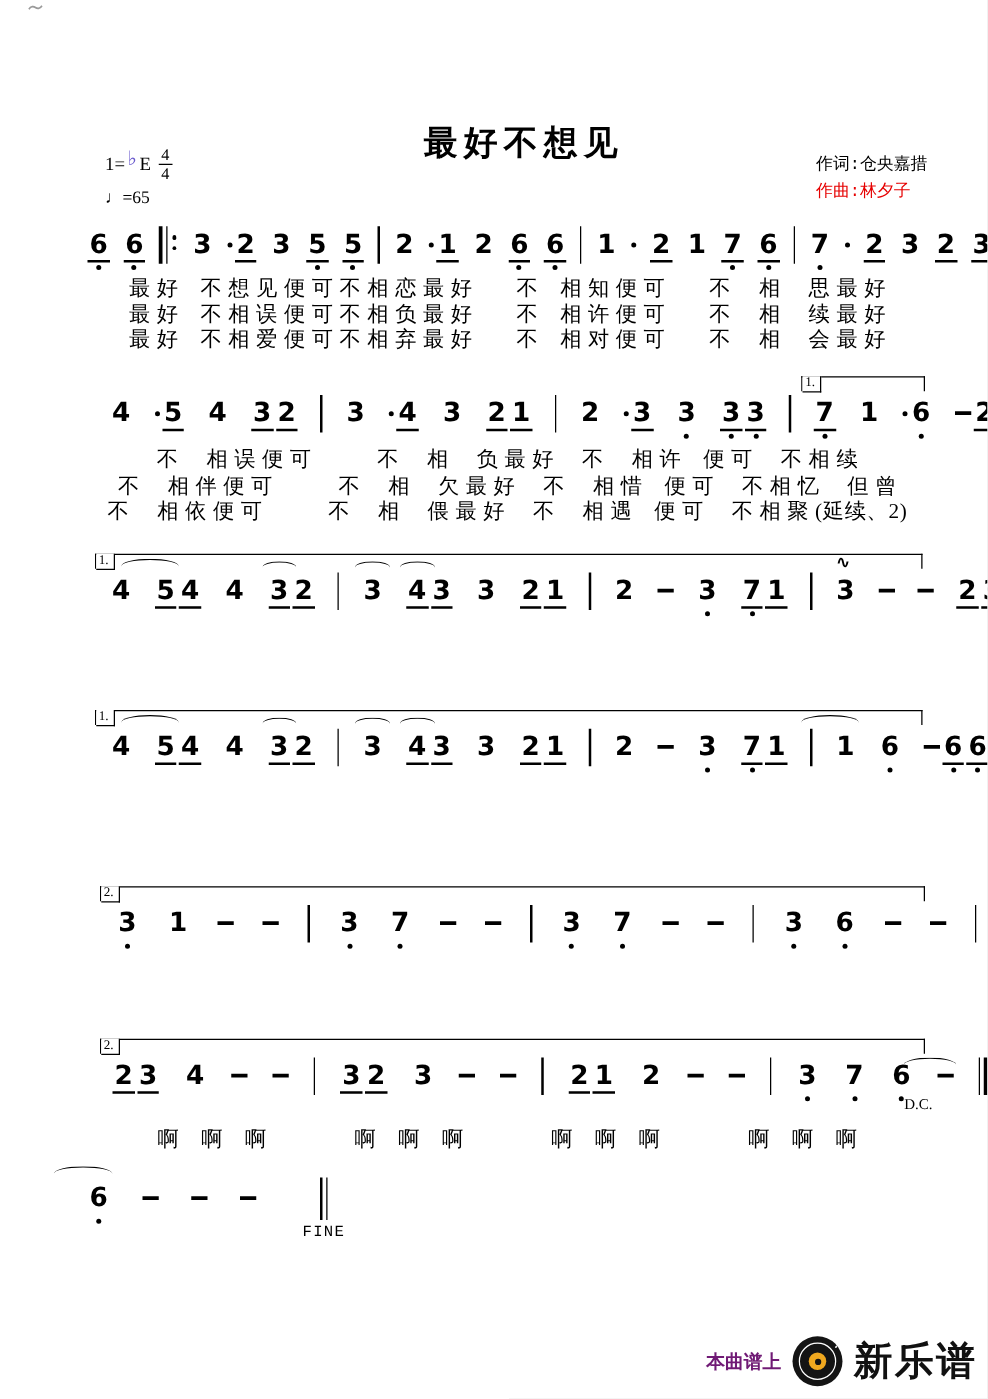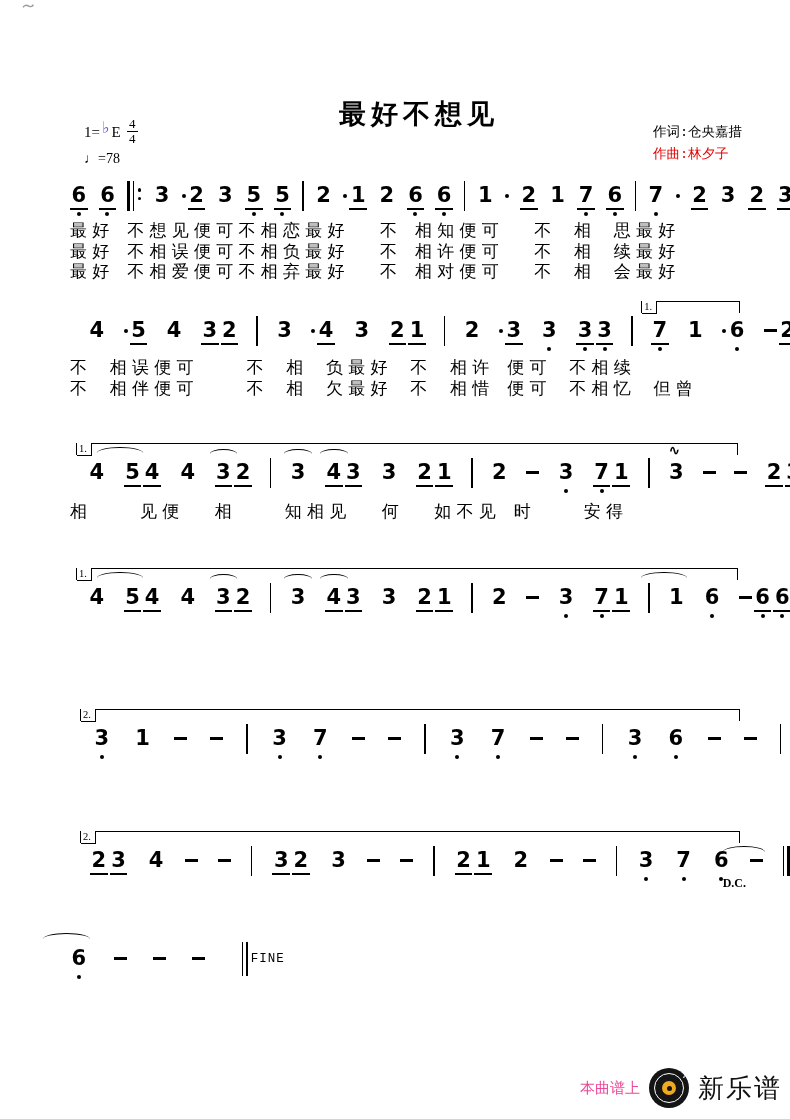--- a/index.html
+++ b/index.html
@@ -49,39 +49,39 @@
 
   .volta{position:absolute;top:-17px;height:11px;border-top:1.2px solid #000;
          border-left:1.2px solid #000;border-right:1.2px solid #000;}
   .s2 .volta{left:85%;right:2px;}
   .s3 .volta,.s4 .volta{left:6px;right:4px;}
   .s5 .volta,.s6 .volta{left:10px;right:2px;}
   .vl{position:absolute;left:0;top:-1px;font-size:10.5px;line-height:11px;
       padding:0 4px 1px 2px;border-right:1px solid #000;border-bottom:1px solid #000;background:#fff;}
 
   .lyrics{margin-top:8px;}
-  .lyr{font-size:17px;line-height:20.5px;white-space:pre;letter-spacing:0.5px;}
+  .lyr{font-size:17px;line-height:20.5px;white-space:pre;letter-spacing:0.5px;text-align:center;}
   .s2 .lyrics{margin-top:10px;} .s3 .lyrics{margin-top:12px;} .s4 .lyrics{margin-top:26px;}
   .s5 .lyrics{margin-top:12px;} .s6 .lyrics{margin-top:24px;}
 
-  .dc{position:absolute;right:-4px;top:28px;font-size:12px;font-weight:bold;}
-  .finewrap{position:absolute;left:172px;top:-4px;display:flex;flex-direction:row;align-items:center;gap:3px;}
+  .dc{position:absolute;right:-4px;top:28px;font-size:12px;font-weight:normal;}
+  .finewrap{position:absolute;left:172px;top:-4px;display:flex;flex-direction:column;align-items:center;gap:3px;}
   .fbars{display:flex;gap:3px;height:34px;}
   .fbars .bl{height:34px;}
   .finelabel{font-family:"Liberation Mono",monospace;font-size:12.5px;letter-spacing:1px;}
 
   .pagenum{position:absolute;top:1032px;left:0;right:0;text-align:center;font-size:12.5px;}
   .watermark{position:absolute;right:8px;top:1068px;display:flex;align-items:center;gap:9px;}
-  .wm-prefix{font-size:15px;font-weight:normal;color:#ec4899;}
+  .wm-prefix{font-size:15px;font-weight:bold;color:#701a75;}
   .vinyl{width:40px;height:40px;border-radius:50%;background:#141414;position:relative;display:inline-block;flex:none;}
   .vgroove{position:absolute;inset:5px;border:1.6px solid #fdfdfd;border-radius:50%;}
   .vlabelc{position:absolute;inset:13px;background:#f0a81f;border-radius:50%;}
   .vhole{position:absolute;inset:17.5px;background:#141414;border-radius:50%;}
   .vnote{position:absolute;right:2px;top:1px;color:#fff;font-size:10px;}
-  .wm-brand{font-family:"DejaVu Sans",sans-serif;font-size:26px;font-weight:400;letter-spacing:2px;color:#111;}
+  .wm-brand{font-family:"DejaVu Sans",sans-serif;font-size:31px;font-weight:700;letter-spacing:2px;color:#111;}
 </style>
 </head>
 <body>
 
 <div class="page">
 
   <div class="corner">〜</div>
 
   <h1 class="title">最好不想见</h1>
 
@@ -90,21 +90,21 @@
       <span>1=</span>
         <span class="flat">♭</span>
         <span>E</span>
       <span class="frac">
         <span>4</span>
         <span class="bar-h"></span>
         <span>4</span>
       </span>
     </div>
     <div class="temporow">
-      <span>♩</span><span>=78</span>
+      <span>♩</span><span>=65</span>
     </div>
   </div>
 
   <div class="credits">
     <div>作词:仓央嘉措</div>
     <div class="credit-composer">作曲:林夕子</div>
   </div>
 
   <section class="system s1">
     <div class="notes">
@@ -182,20 +182,21 @@
         <span class="tok n"><span class="num u">7</span><i class="oct"></i></span>
         <span class="tok n"><span class="num">1</span></span>
         <span class="tok dot"></span>
         <span class="tok n j"><span class="num">6</span><i class="oct"></i></span>
         <span class="tok dash"></span>
         <span class="tok n j"><span class="num u">2</span></span>
       </div>
     <div class="lyrics">
       <div class="lyr">不　 相 误 便 可　　　不　 相　 负 最 好　 不　 相 许　便 可　 不 相 续</div>
       <div class="lyr">不　 相 伴 便 可　　　不　 相　 欠 最 好　 不　 相 惜　便 可　 不 相 忆　 但 曾</div>
+      <div class="lyr">不　 相 依 便 可　　　不　 相　 偎 最 好　 不　 相 遇　便 可　 不 相 聚 (延续、2)</div>
     </div>
   </section>
 
   <section class="system s3">
     <div class="notes">
       <div class="volta">
           <span class="vl">1.</span>
         </div>
     <span class="tok n"><span class="num">4</span></span>
         <span class="tok n"><span class="num u">5</span><i class="arc w"></i></span>
@@ -216,23 +217,20 @@
         <span class="tok n"><span class="num">3</span><i class="oct"></i></span>
         <span class="tok n"><span class="num u">7</span><i class="oct"></i></span>
         <span class="tok n j"><span class="num u">1</span></span>
         <span class="tok bar"></span>
         <span class="tok n"><span class="num">3</span><span class="mord">∿</span></span>
         <span class="tok dash"></span>
         <span class="tok dash"></span>
         <span class="tok n"><span class="num u">2</span></span>
         <span class="tok n j"><span class="num u">3</span></span>
       </div>
-    <div class="lyrics">
-      <div class="lyr">相　　　见 便　　相　　　知 相 见　　何　　如 不 见　时　　　安 得</div>
-    </div>
   </section>
 
   <section class="system s4">
     <div class="notes">
       <div class="volta">
           <span class="vl">1.</span>
         </div>
     <span class="tok n"><span class="num">4</span></span>
         <span class="tok n"><span class="num u">5</span><i class="arc w"></i></span>
         <span class="tok n j"><span class="num u">4</span></span>
@@ -317,20 +315,23 @@
         <span class="tok n"><span class="num">6</span><i class="oct"></i></span>
         <span class="tok dash">
           <i class="arc w"></i>
         </span>
         <span class="tok fin">
           <i class="bl"></i>
           <i class="bl th"></i>
         </span>
       </div>
     <div class="dc">D.C.</div>
+    <div class="lyrics">
+      <div class="lyr">啊　啊　啊　　　　啊　啊　啊　　　　啊　啊　啊　　　　啊　啊　啊</div>
+    </div>
   </section>
 
   <section class="system s7">
     <div class="notes">
         <span class="tok n"><span class="num">6</span><i class="oct"></i><i class="arc w"></i></span>
         <span class="tok dash"></span>
         <span class="tok dash"></span>
         <span class="tok dash"></span>
       </div>
     <div class="finewrap">

